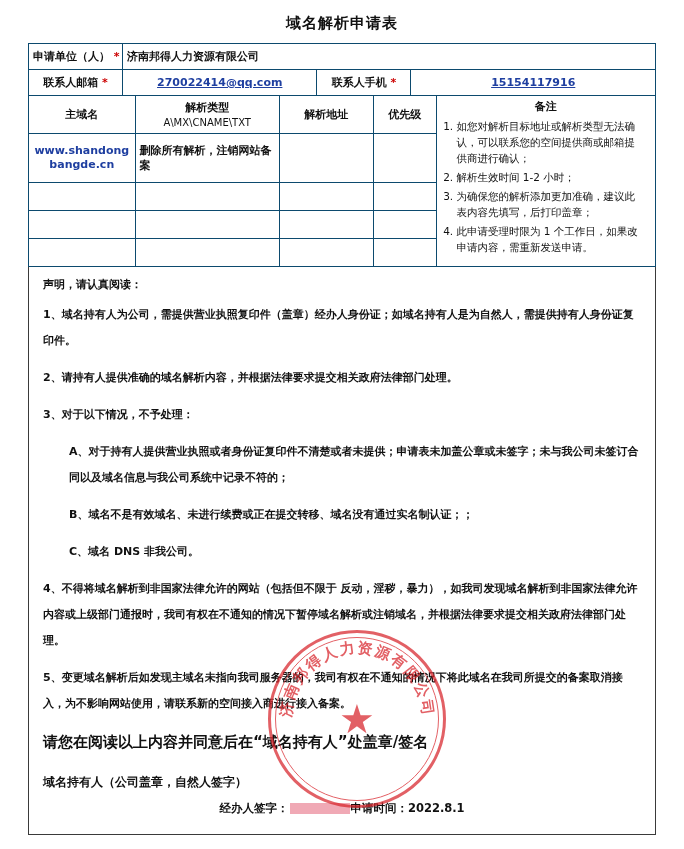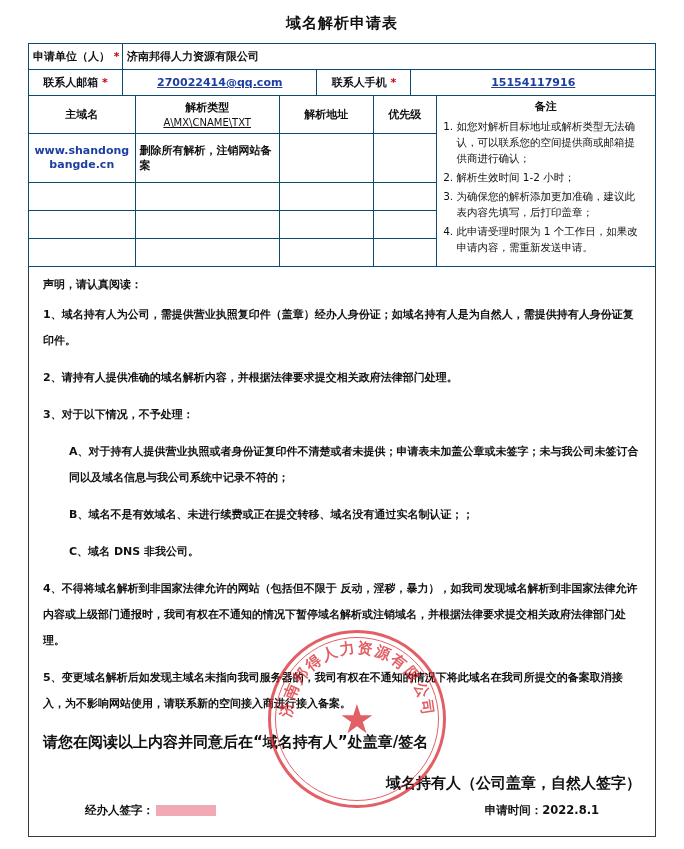--- a/index.html
+++ b/index.html
@@ -78,21 +78,20 @@
     text-align: center;
     font-weight: bold;
     font-size: 11px;
     color: #111;
   }
   .col-head .sub {
     display: block;
     font-weight: normal;
     font-size: 10px;
     margin-top: 2px;
-    text-decoration: underline;
   }
   .cell-tall {
     height: 42px;
     vertical-align: top;
     padding-top: 4px;
   }
   .cell-row {
     height: 22px;
   }
   .domain-cell {
@@ -144,30 +143,30 @@
     font-weight: bold;
   }
   .sign-note {
     font-size: 15px;
     margin-top: 16px;
     margin-bottom: 12px;
     color: #111;
     font-weight: bold;
   }
   .holder-line {
-    text-align: right;
-    font-size: 15px;
+    text-align: left;
+    font-size: 12px;
     font-weight: bold;
     color: #111;
     margin-top: 22px;
     margin-bottom: 10px;
   }
   .footer-row {
     display: flex;
-    justify-content: space-between;
+    justify-content: center;
     font-size: 11.5px;
     font-weight: bold;
     color: #111;
     padding: 0 42px 8px 42px;
   }
   .redacted {
     display: inline-block;
     width: 60px;
     height: 11px;
     background: #f0a9b5;

